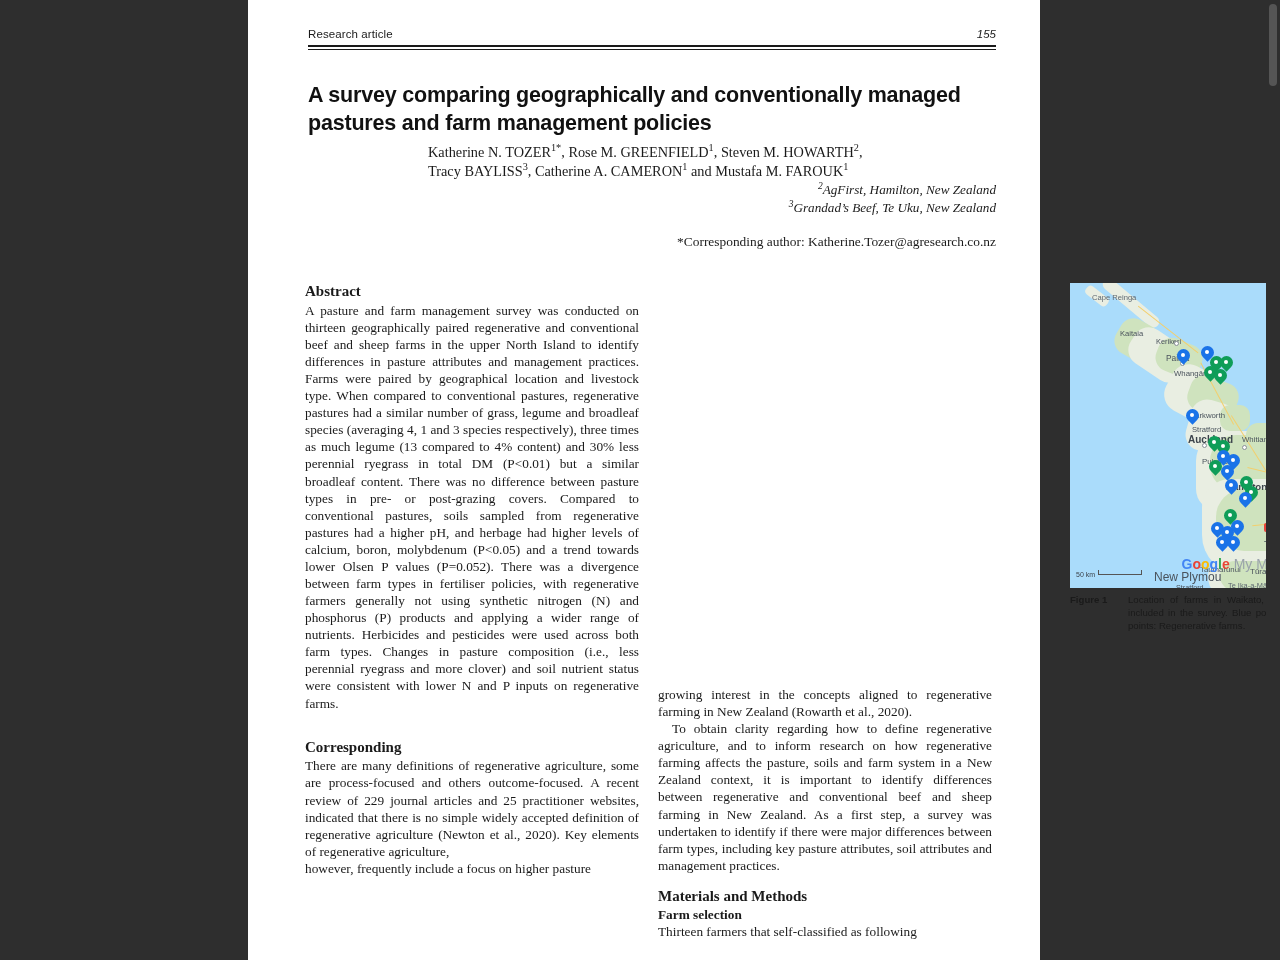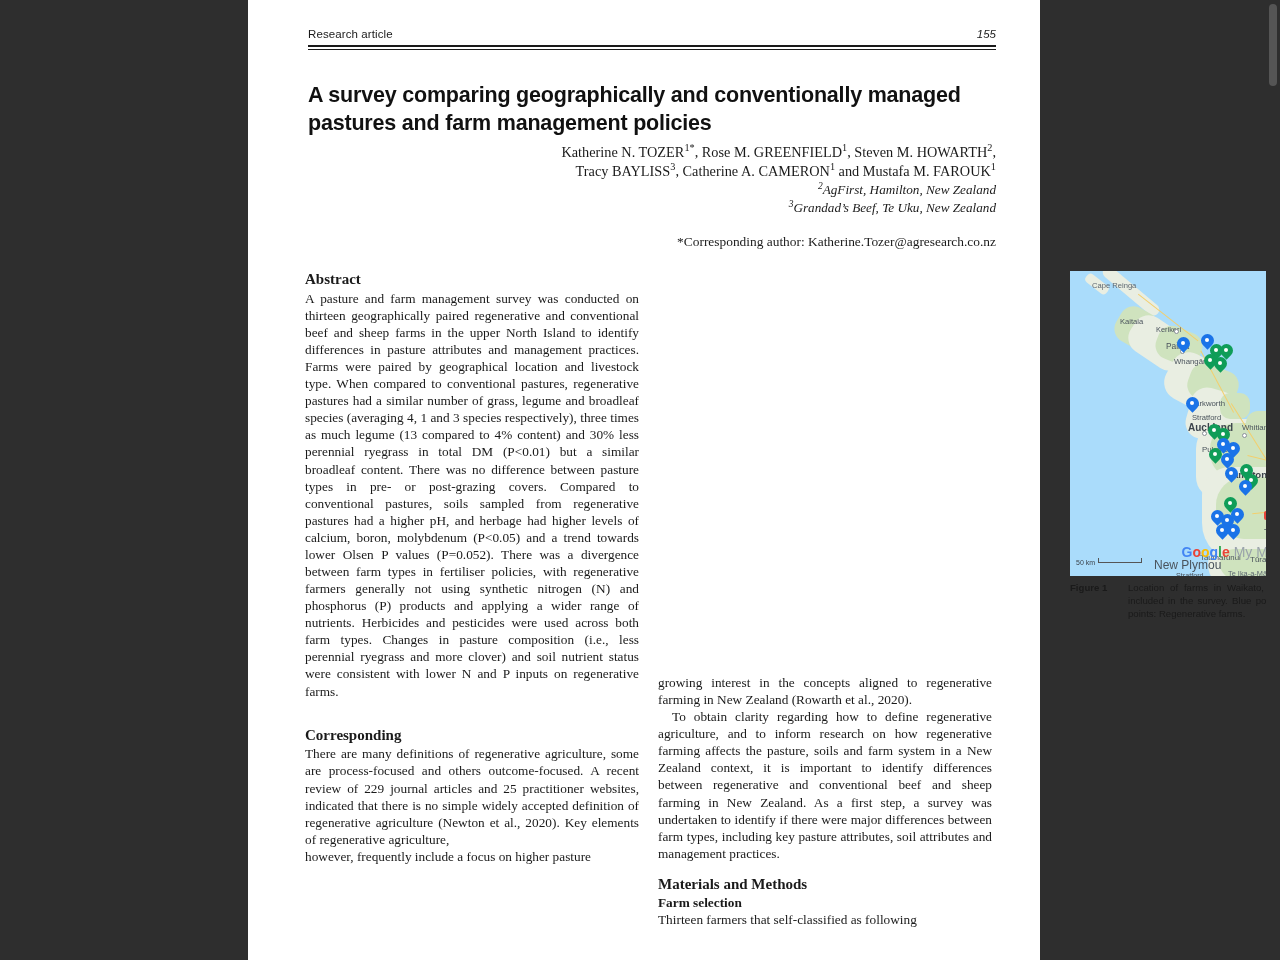--- a/index.html
+++ b/index.html
@@ -13,30 +13,30 @@
   .runhead .rh-right{float:right;font-family:"Liberation Sans",sans-serif;font-size:11.5px;font-style:italic;color:#1a1a1a;}
   .rule-thick{position:absolute;left:60px;top:45px;width:688px;height:2px;background:#1a1a1a;}
   .rule-thin{position:absolute;left:60px;top:48.5px;width:688px;height:1px;background:#1a1a1a;}
 
   
   .title{position:absolute;left:60px;top:68px;width:690px;
     font-family:"Liberation Sans",sans-serif;font-weight:bold;font-size:21.5px;line-height:1.28;
     color:#111;letter-spacing:-.2px;}
 
   
-  .authors{position:absolute;left:180px;top:143px;width:568px;text-align:right;
+  .authors{position:absolute;left:180px;top:143px;width:568px;text-align:left;
     font-size:14.3px;line-height:1.33;color:#1a1a1a;}
   .affil{position:absolute;left:180px;top:181px;width:568px;text-align:right;
     font-size:13.2px;line-height:1.33;font-style:italic;color:#1a1a1a;}
   .corr{position:absolute;left:180px;top:234px;width:568px;text-align:right;
     font-size:13.4px;color:#1a1a1a;}
   sup{font-size:.72em;vertical-align:super;line-height:0;}
 
   
-  .col{position:absolute;top:270px;width:334px;font-size:13.3px;line-height:1.285;
+  .col{position:absolute;top:282px;width:334px;font-size:13.3px;line-height:1.285;
     color:#1a1a1a;text-align:justify;}
   .col-left{left:57px;}
   .col-right{left:410px;}
   .h2{font-weight:bold;font-size:15px;line-height:1.25;margin:0 0 1px 0;}
   .h3{font-weight:bold;font-size:13.3px;line-height:1.25;margin:0;}
   .para{margin:0;text-align:justify;-webkit-hyphens:none;hyphens:none;}
   .para.indent{text-indent:14px;}
   .gap{height:13px;}
   .clip{max-height:30px;overflow:hidden;}
 

